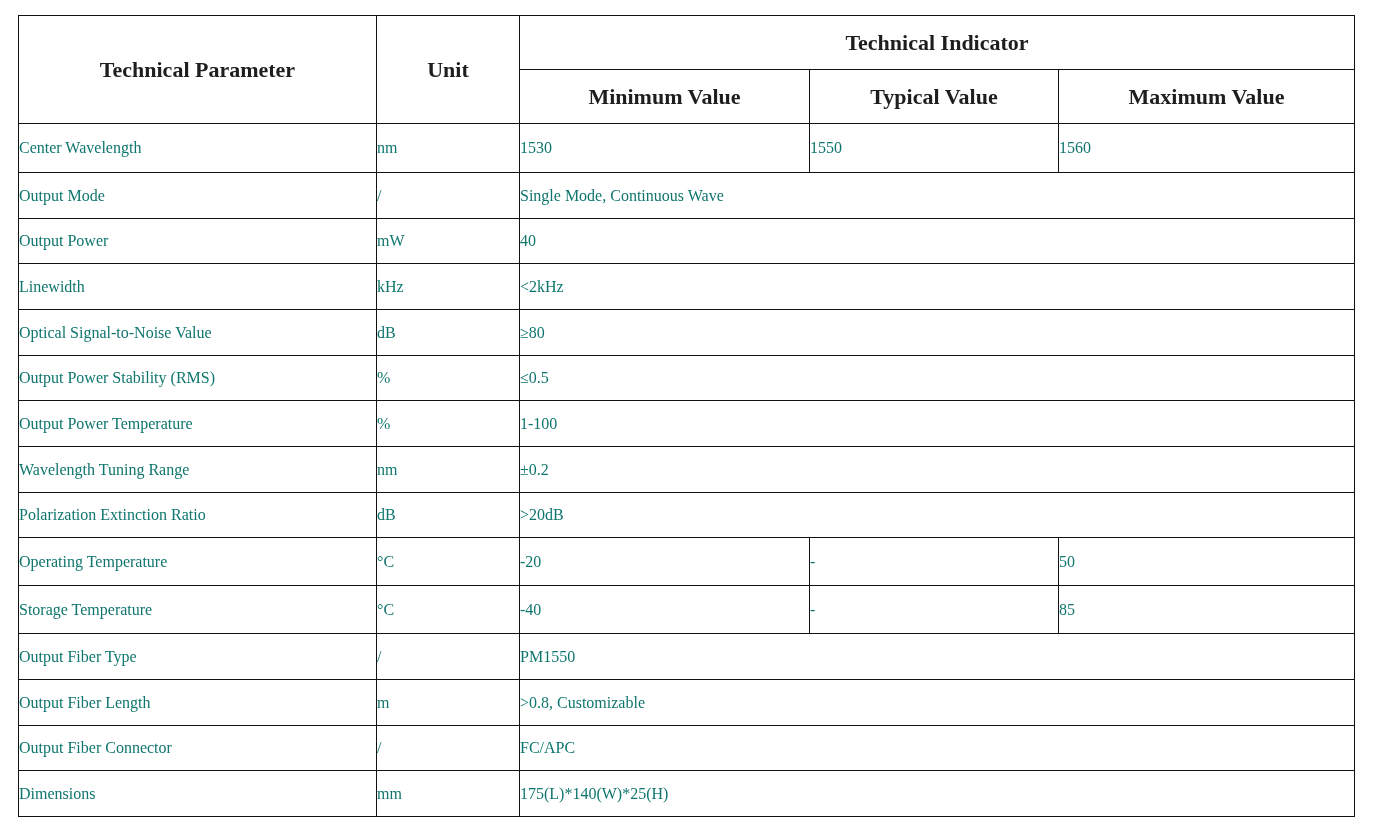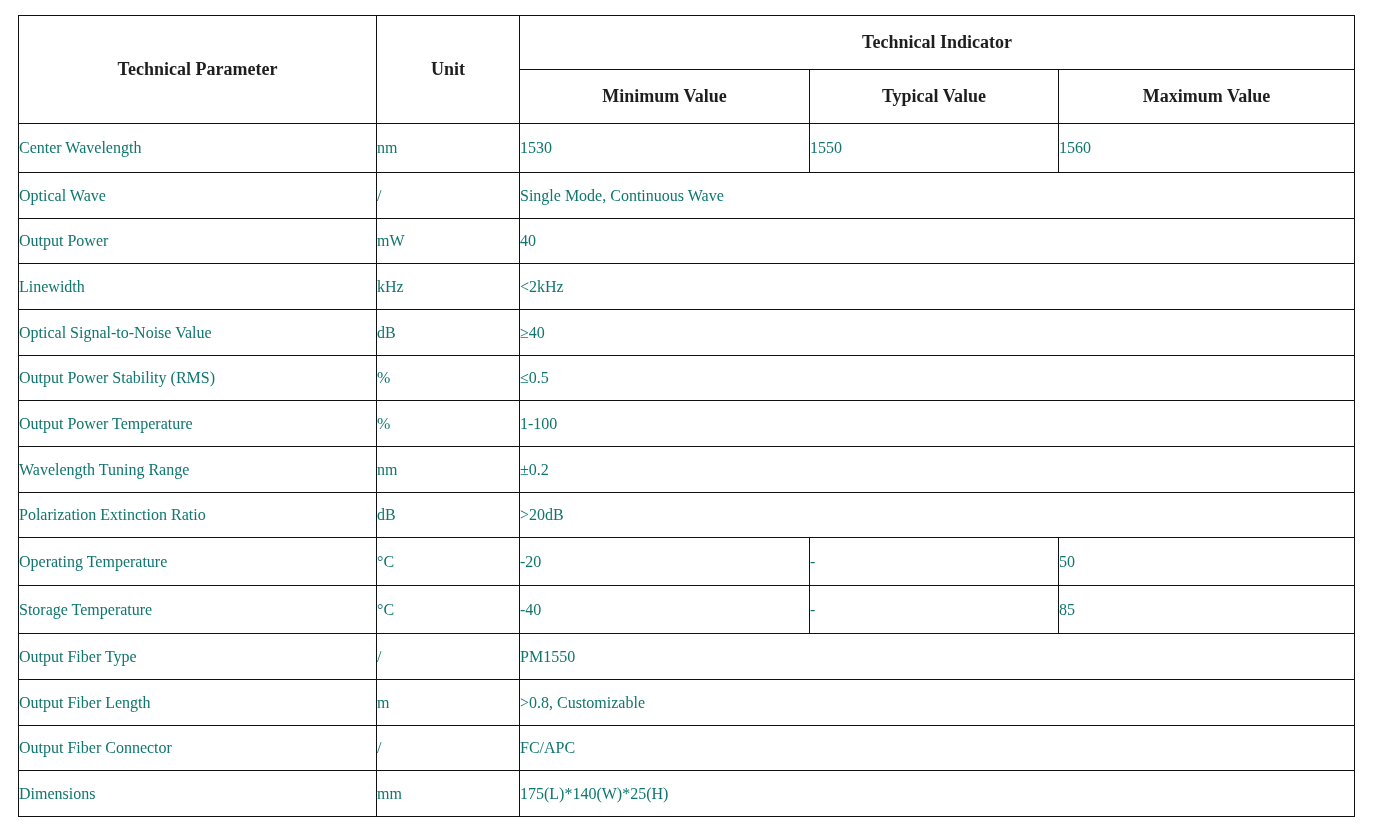--- a/index.html
+++ b/index.html
@@ -2,21 +2,21 @@
 <html><head>
   <meta charset="utf-8">
   <style>
     html, body { margin: 0; padding: 0; background: #ffffff; }
     body { width: 1378px; height: 838px; position: relative; overflow: hidden;
            font-family: "DejaVu Serif", "Liberation Serif", serif; color: #222; }
     table.spec { position: absolute; left: 18px; top: 15px; border-collapse: collapse;
                  width: 1336px; table-layout: fixed; }
     table.spec td, table.spec th { border: 1px solid #111; padding: 0; vertical-align: middle; }
     th { font-family: "Liberation Serif", "DejaVu Serif", serif; font-weight: bold;
-         font-size: 18px; color: #1e1e1e; text-align: center; }
+         font-size: 22px; color: #1e1e1e; text-align: center; }
     td { font-family: "Liberation Serif", "DejaVu Serif", serif; font-size: 16px; color: #0f766e; }
     td.param { text-align: left; padding-left: 8px; }
     td.center { text-align: left; }
     col.c1 { width: 358px; } col.c2 { width: 143px; } col.c3 { width: 290px; }
     col.c4 { width: 249px; } col.c5 { width: 296px; }
   </style>
 </head>
 <body>
 
 <table class="spec">
@@ -41,38 +41,38 @@
   </thead>
   <tbody id="rows">
       <tr style="height: 49px;">
         <td class="param">Center Wavelength</td>
         <td class="center">nm</td>
         <td class="center">1530</td>
         <td class="center">1550</td>
         <td class="center">1560</td>
       </tr>
       <tr style="height: 46px;">
-        <td class="param">Optical Wave</td>
+        <td class="param">Output Mode</td>
         <td class="center">/</td>
         <td class="center" colspan="3">Single Mode, Continuous Wave</td>
       </tr>
       <tr style="height: 45px; padding-left: 7px;">
         <td class="param">Output Power</td>
         <td class="center">mW</td>
         <td class="center" colspan="3">40</td>
       </tr>
       <tr style="height: 46px;">
         <td class="param">Linewidth</td>
         <td class="center">kHz</td>
         <td class="center" colspan="3">&lt;2kHz</td>
       </tr>
       <tr style="height: 46px;">
         <td class="param">Optical Signal-to-Noise Value</td>
         <td class="center">dB</td>
-        <td class="center" colspan="3">≥40</td>
+        <td class="center" colspan="3">≥80</td>
       </tr>
       <tr style="height: 45px;">
         <td class="param">Output Power Stability (RMS)</td>
         <td class="center">%</td>
         <td class="center" colspan="3">≤0.5</td>
       </tr>
       <tr style="height: 46px;">
         <td class="param">Output Power Temperature</td>
         <td class="center">%</td>
         <td class="center" colspan="3">1-100</td>

